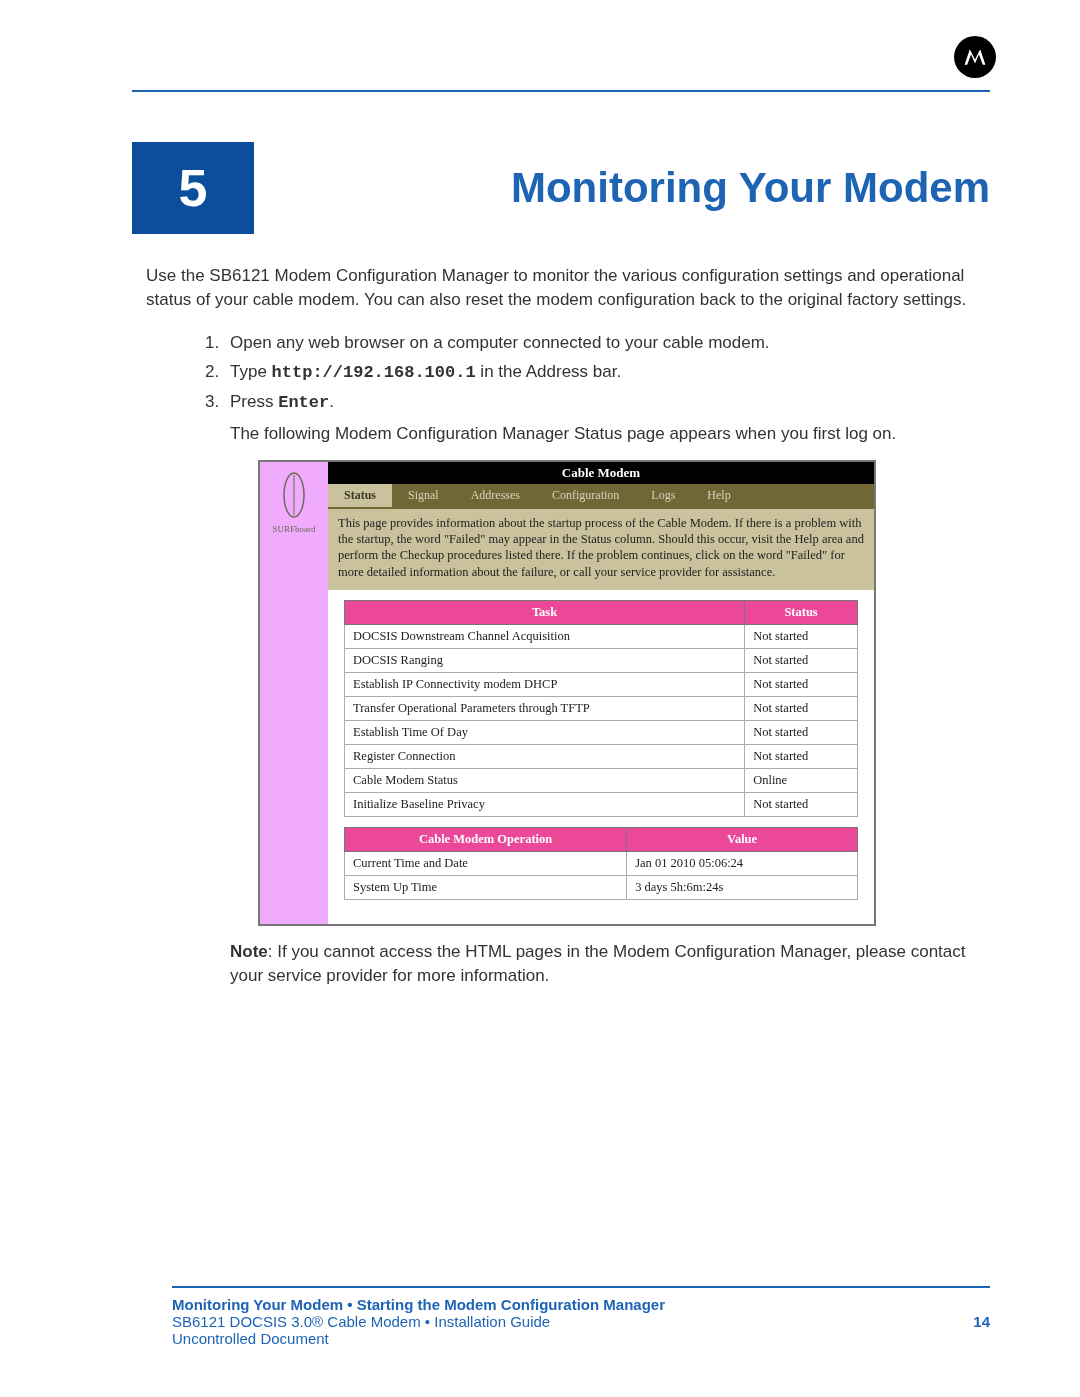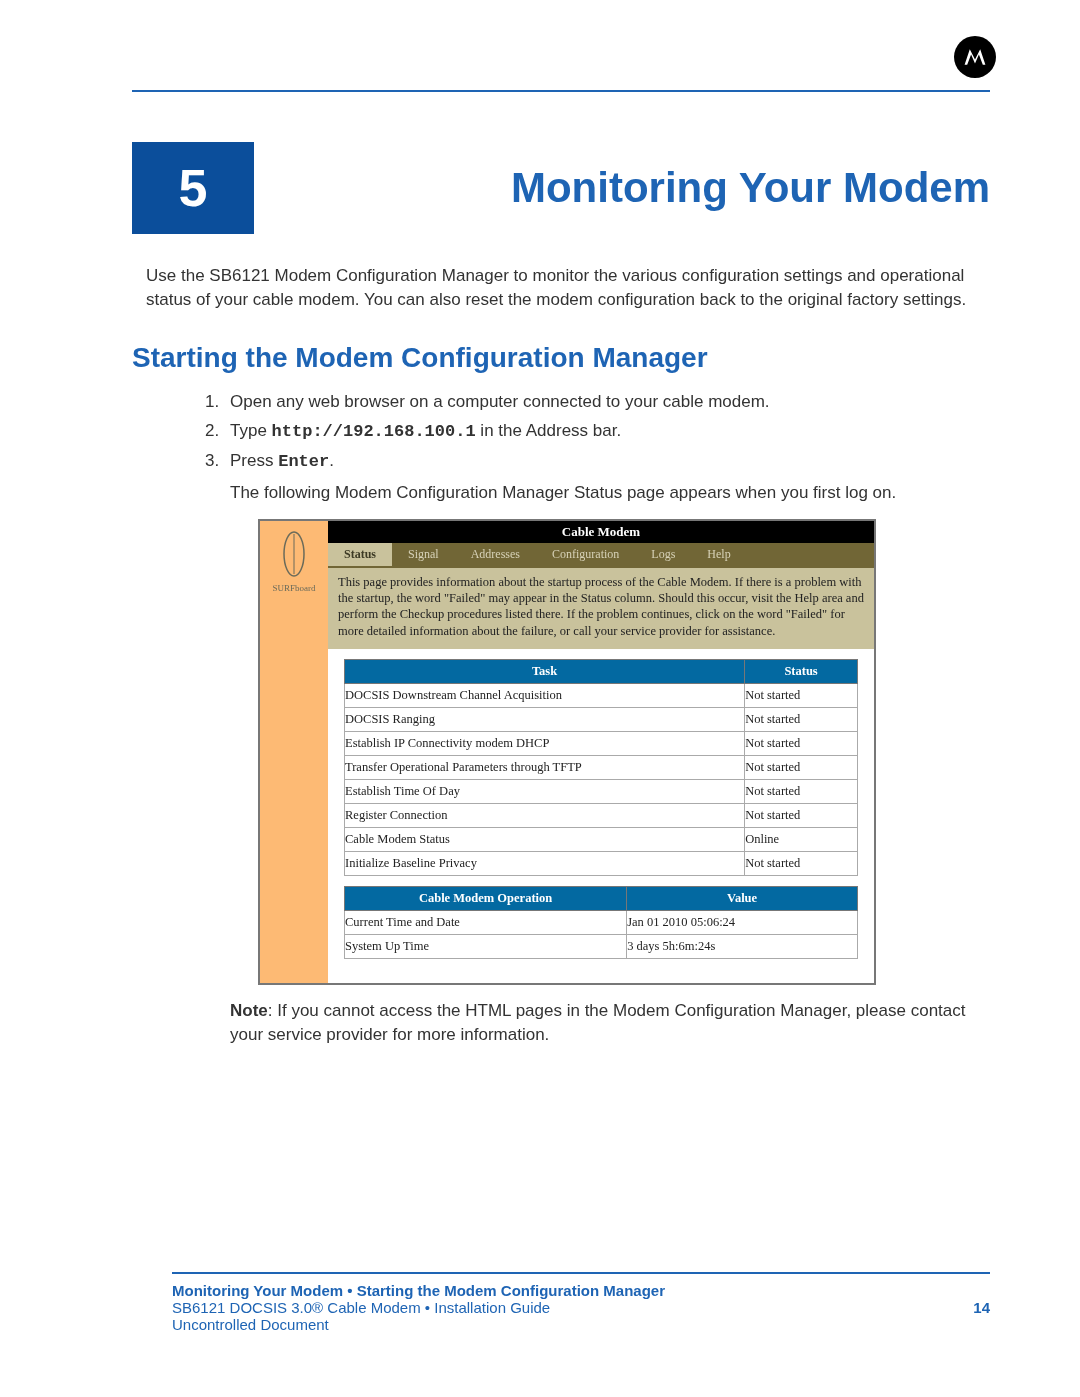--- a/index.html
+++ b/index.html
@@ -93,21 +93,21 @@
     width: 614px;
     border: 2px solid #777;
     background: #ffffff;
     font-family: "Times New Roman", serif;
     font-size: 13px;
     color: #222;
     display: flex;
   }
   .modem-left {
     width: 68px;
-    background: #fdba74;
+    background: #f0abfc;
     text-align: center;
     padding-top: 8px;
     font-size: 9px;
     color: #6b6b5a;
   }
   .modem-left svg { display:block; margin:0 auto 4px; }
   .modem-right { flex: 1; }
   .modem-header {
     background: #000000;
     color: #ffffff;
@@ -138,42 +138,42 @@
     line-height: 1.3;
   }
   .modem-body { padding: 10px 16px 14px 16px; }
   table.modem-table {
     width: 100%;
     border-collapse: collapse;
     margin-bottom: 10px;
     font-size: 12.5px;
   }
   table.modem-table th {
-    background: #0369a1;
+    background: #ec4899;
     color: #ffffff;
     font-weight: bold;
     padding: 4px 8px;
     border: 1px solid #777;
     text-align: center;
   }
   table.modem-table td {
     border: 1px solid #aaa;
-    padding: 4px 0;
+    padding: 4px 8px;
     background: #ffffff;
   }
   .italic-note {
     margin: 10px 10px 0 140px;
     font-size: 17px;
     line-height: 1.4;
   }
   .footer {
     position: absolute;
     left: 90px;
     right: 90px;
-    bottom: 64px;
+    bottom: 50px;
   }
   .footer-hr {
     border: none;
     border-top: 2px solid #1e64b4;
     margin: 0 0 8px 82px;
   }
   .footer-line1 {
     color: #1e64b4;
     font-weight: bold;
     font-size: 15px;
@@ -208,21 +208,20 @@
 
   <div class="chapter-head">
     <div class="chapter-num-box">
       <span>5</span>
     </div>
     <div class="chapter-title">Monitoring Your Modem</div>
   </div>
 
   <p class="body-text">Use the SB6121 Modem Configuration Manager to monitor the various configuration settings and operational status of your cable modem. You can also reset the modem configuration back to the original factory settings.</p>
 
-  <div class="section-heading">Starting the Modem Configuration Manager</div>
 
   <ol class="steps">
     <li><span>Open any web browser on a computer connected to your cable modem.</span></li>
     <li>
       <span>Type </span><span class="mono">http://192.168.100.1</span><span> in the Address bar.</span>
     </li>
     <li>
       <span>Press </span><span class="mono">Enter</span><span>.</span>
     </li>
   </ol>

